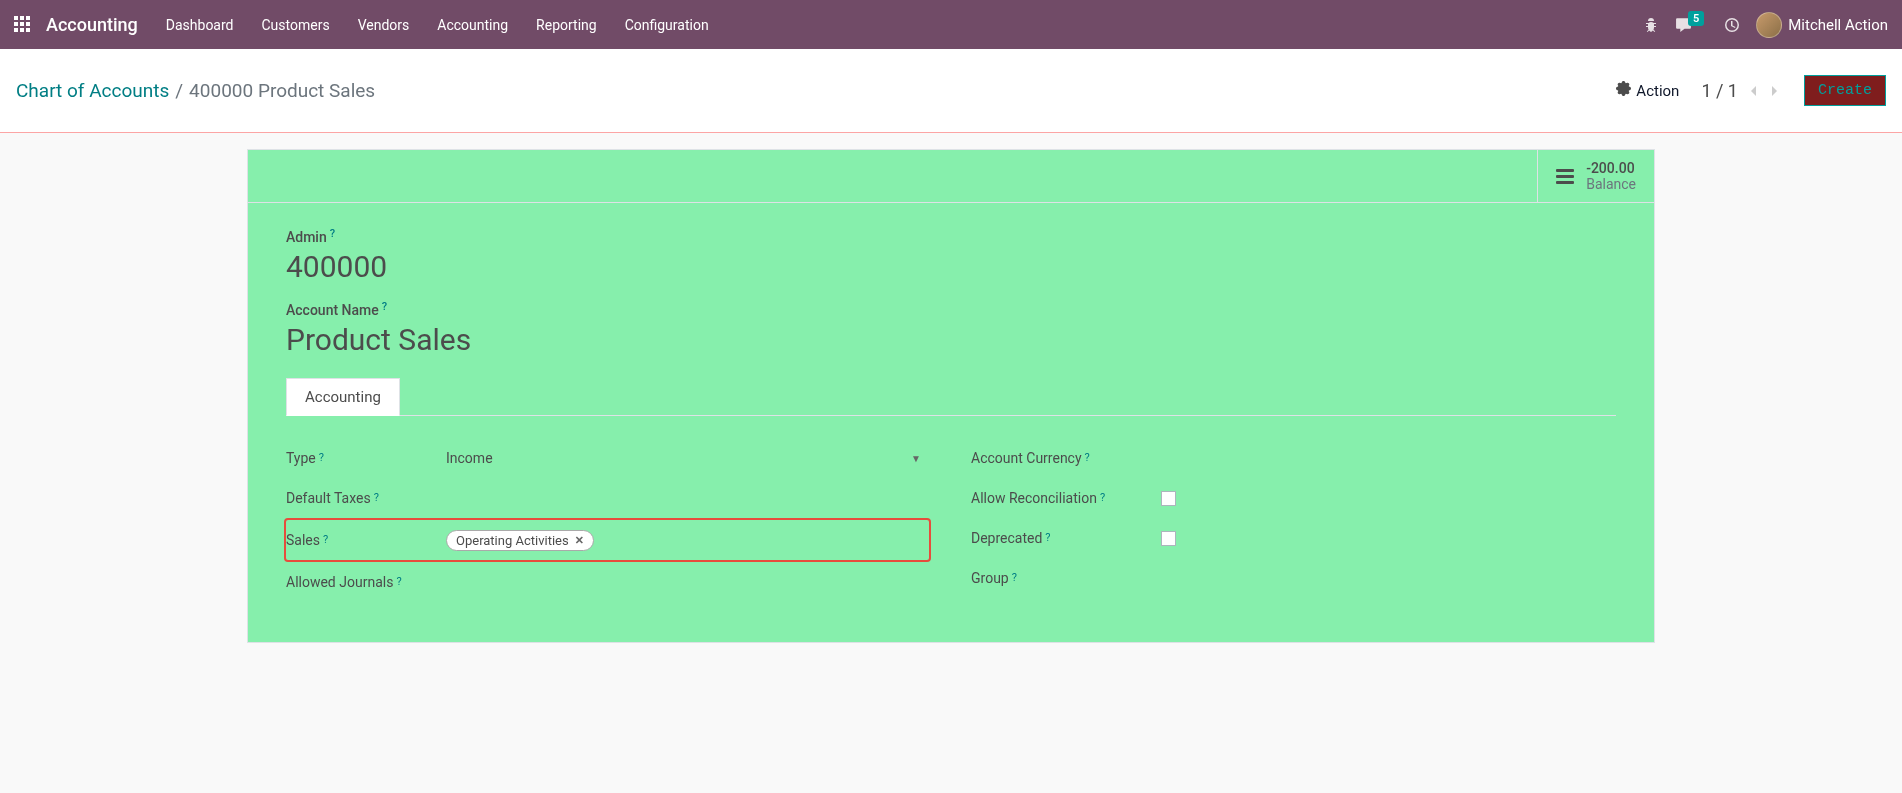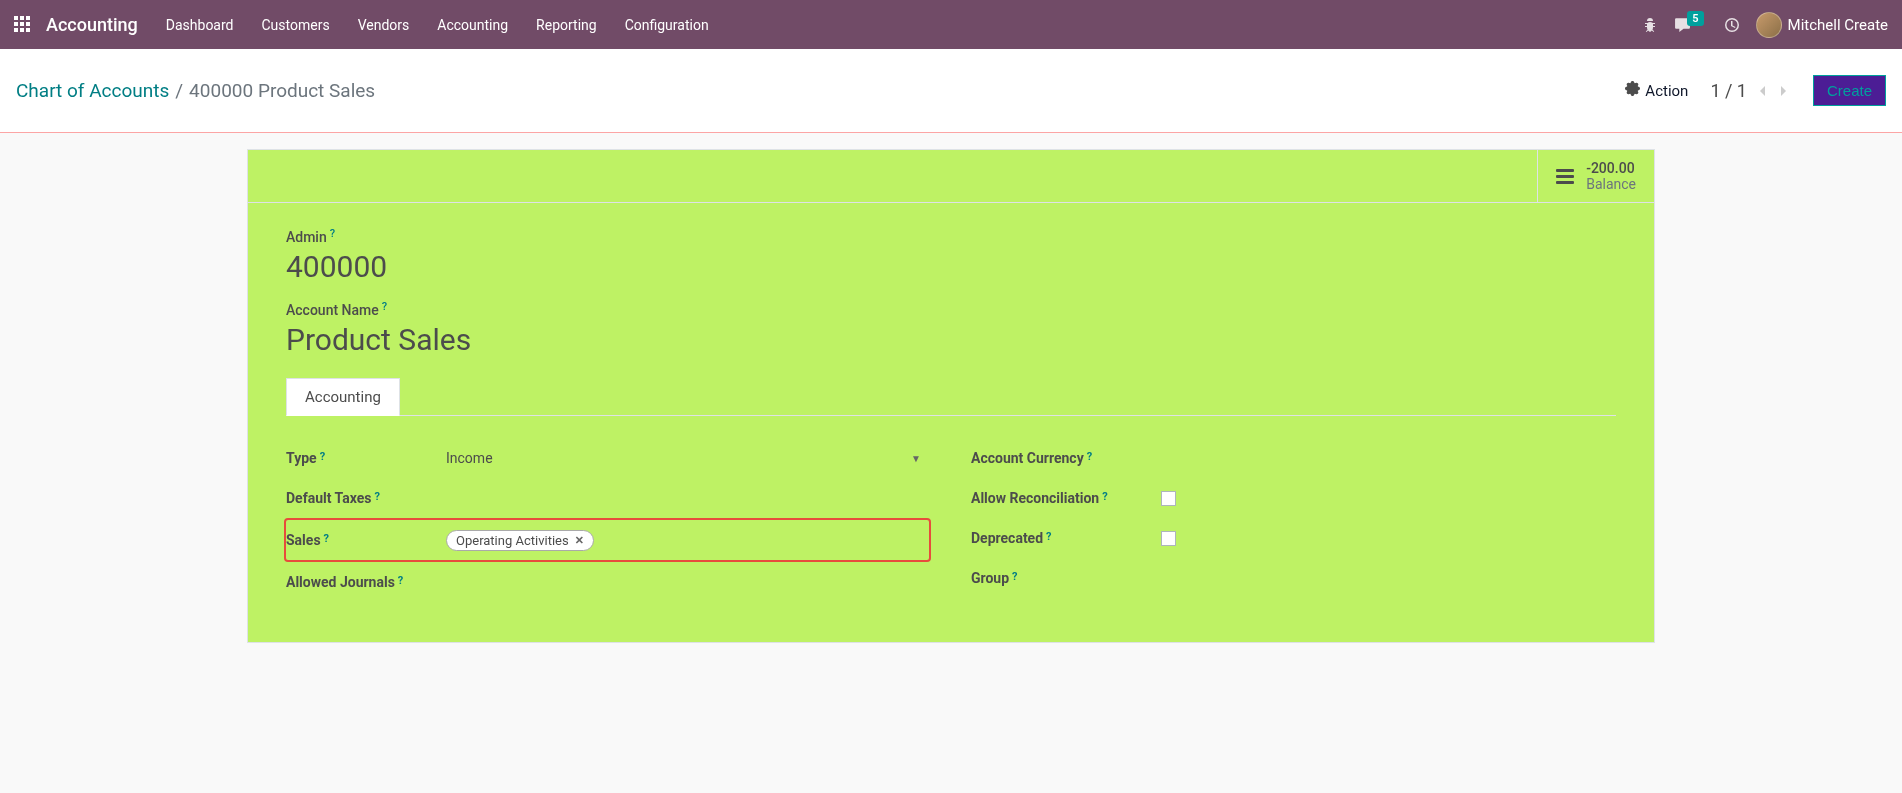--- a/index.html
+++ b/index.html
@@ -25,25 +25,25 @@
   .breadcrumb { font-size: 19px; display: flex; align-items: center; gap: 6px; }
   .breadcrumb-link { color: #017e84; cursor: pointer; }
   .breadcrumb-sep { color: #6c757d; }
   .breadcrumb-current { color: #6c757d; }
   .cp-right { display: flex; align-items: center; gap: 22px; }
   .action-btn { display: flex; align-items: center; gap: 5px; color: #0f172a; cursor: pointer; font-size: 15px; }
   .gear-icon svg { fill: #4c4c4c; }
   .pager { display: flex; align-items: center; gap: 8px; color: #4c4c4c; font-size: 18px; }
   .pager-num { }
   .pager-btn { cursor: pointer; color: #ccc; padding: 3px; }
-  .create-btn { background: #4c1d95; border: 1px solid #00a09d; color: #00a09d; padding: 6px 13px; font-size: 15px; cursor: pointer; border-radius: 0; }
+  .create-btn { background: #7f1d1d; border: 1px solid #00a09d; color: #00a09d; padding: 6px 13px; font-size: 15px; cursor: pointer; border-radius: 0; font-family: Liberation Mono, monospace; }
   
   
   .main-wrap { padding: 0 0; display: flex; justify-content: center; }
-  .form-card { background: #bef264; border: 1px solid #dee2e6; width: 1408px; margin-top: 16px; }
+  .form-card { background: #86efac; border: 1px solid #dee2e6; width: 1408px; margin-top: 16px; }
   
   .statusbar { border-bottom: 1px solid #dee2e6; display: flex; justify-content: flex-end; }
   .balance-box { border-left: 1px solid #dee2e6; padding: 10px 18px; display: flex; align-items: center; gap: 12px; cursor: pointer; }
   .bars-icon { display: flex; flex-direction: column; gap: 3px; }
   .bars-icon span { width: 18px; height: 3px; background: #4c4c4c; border-radius: 1px; }
   .balance-info { display: flex; flex-direction: column; font-size: 14px; color: #4c4c4c; }
   .balance-value { font-weight: 500; }
   .balance-label { color: #6c757d; }
   
   .form-body { padding: 26px 38px 40px 38px; }
@@ -54,21 +54,21 @@
   .field-value-large { font-size: 30px; color: #4c4c4c; }
   
   
   .tabs { margin-top: 20px; border-bottom: 1px solid #dee2e6; display: flex; }
   .tab { padding: 9px 18px; border: 1px solid #dee2e6; border-bottom: 1px solid #fff; position: relative; top: 1px; background: #fff; cursor: pointer; font-size: 15px; color: #4c4c4c; }
   
   .tab-content { padding: 22px 0 0 0; display: flex; gap: 40px; }
   .col { flex: 1; }
   
   .form-row { display: flex; align-items: center; min-height: 40px; }
-  .form-row .label-cell { width: 160px; font-weight: 700; color: #4c4c4c; display: flex; align-items: center; gap: 3px; }
+  .form-row .label-cell { width: 160px; font-weight: 400; color: #4c4c4c; display: flex; align-items: flex-end; gap: 3px; }
   .form-row .value-cell { flex: 1; color: #4c4c4c; display: flex; align-items: center; position: relative; }
   .dropdown-caret { position: absolute; right: 10px; color: #666; font-size: 10px; }
   
   .tag-chip { display: inline-flex; align-items: center; gap: 6px; border: 1px solid #aaa; border-radius: 12px; padding: 2px 9px; font-size: 13px; color: #4c4c4c; background: #fff; }
   .tag-remove { cursor: pointer; font-weight: bold; color: #666; font-size: 11px; }
   
   .highlight-box { border: 2px solid #e74c3c; border-radius: 4px; padding: 6px 8px 6px 0; margin-left: -2px; }
   .highlight-box .form-row { min-height: 28px; }
   
   .checkbox-empty { width: 15px; height: 15px; border: 1px solid #adb5bd; background: #fff; cursor: pointer; }
@@ -109,21 +109,21 @@
         </svg>
       <span class="badge-count">5</span>
     </div>
     <div class="nav-icon">
       <svg width="16" height="16" viewBox="0 0 16 16">
           <path d="M8 1a7 7 0 1 0 0 14A7 7 0 0 0 8 1zm0 12.5A5.5 5.5 0 1 1 8 2.5a5.5 5.5 0 0 1 0 11zM8.5 4H7v5l4 2 .5-1-3-1.5V4z"></path>
         </svg>
     </div>
     <div class="user-section">
       <div class="avatar"></div>
-      <span class="user-name">Mitchell Create</span>
+      <span class="user-name">Mitchell Action</span>
     </div>
   </div>
 </div>
 
 <div class="control-panel">
   <div class="breadcrumb">
     <span class="breadcrumb-link">Chart of Accounts</span>
     <span class="breadcrumb-sep">/</span>
     <span class="breadcrumb-current">400000 Product Sales</span>
   </div>

